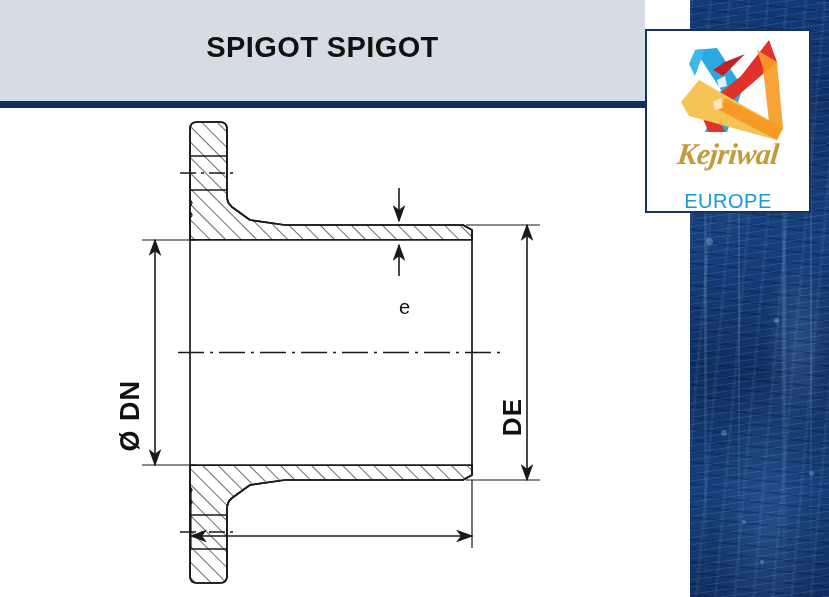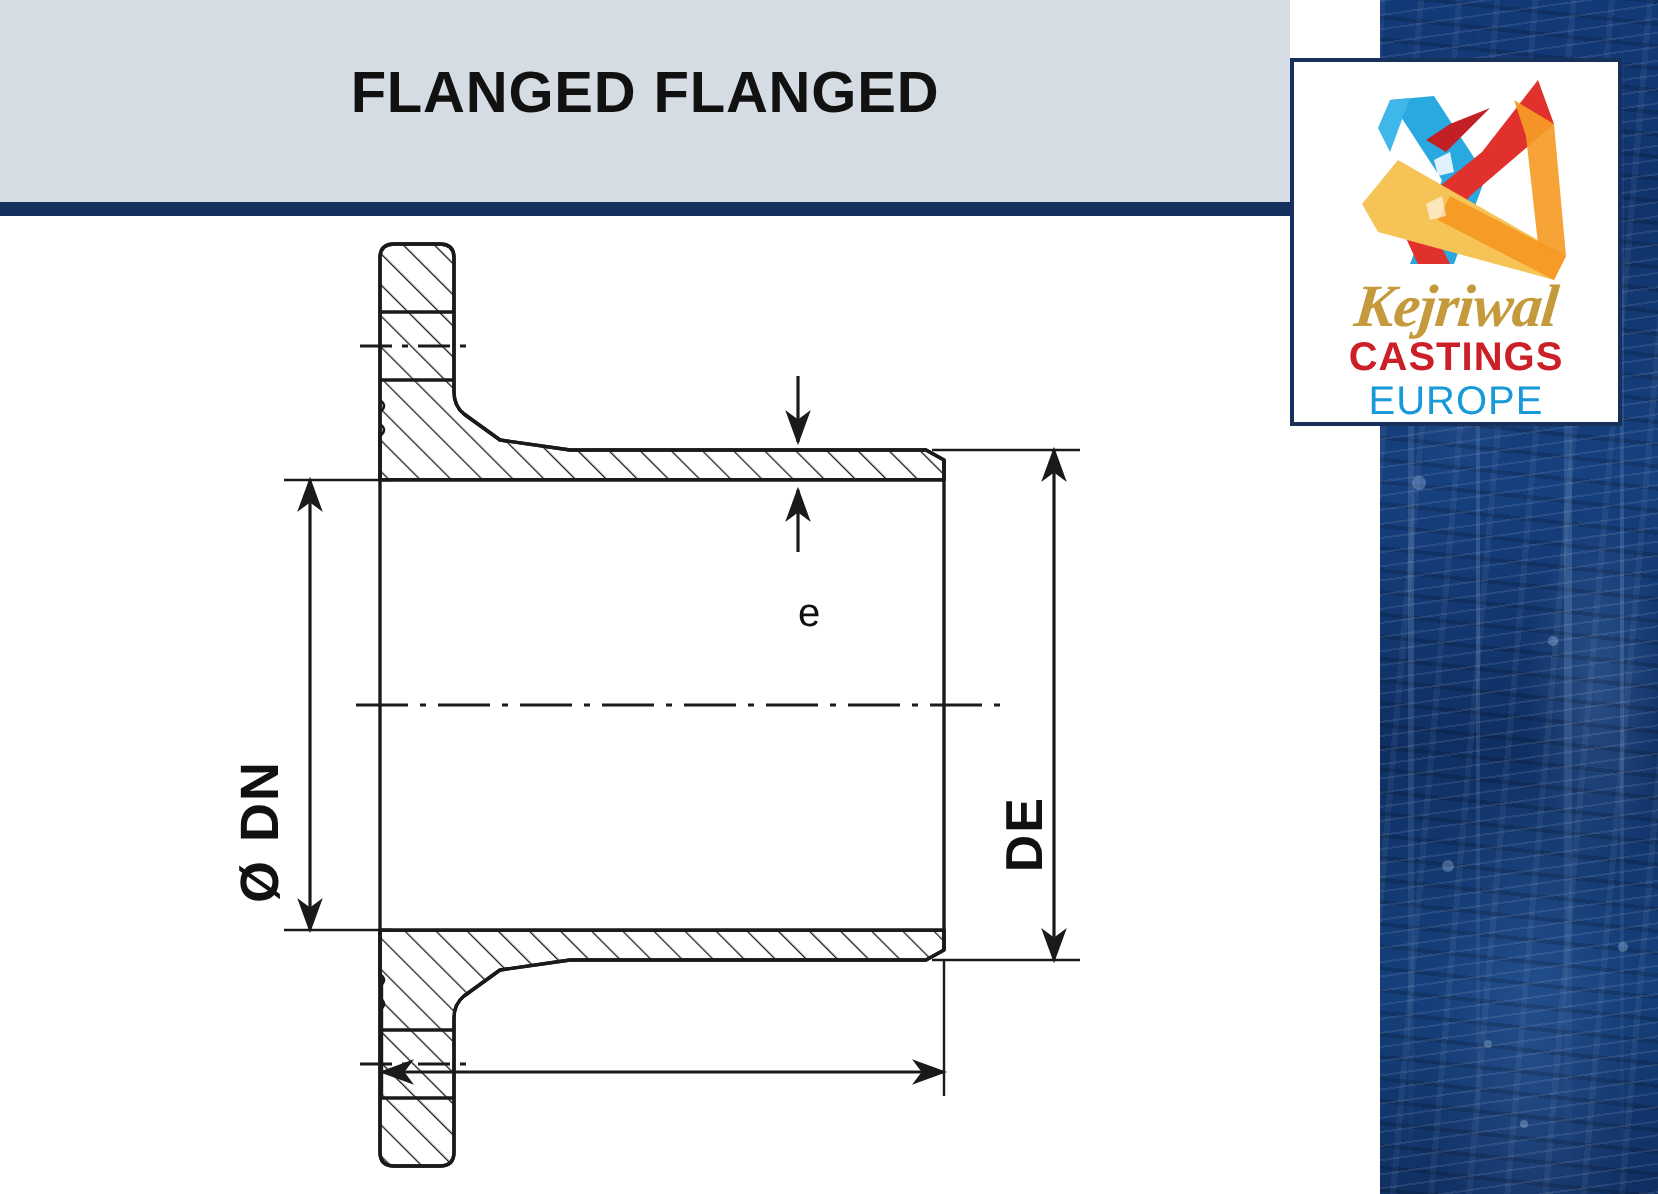--- a/index.html
+++ b/index.html
@@ -97,42 +97,41 @@
     <div class="bub" style="left:107px;top:176px;width:4px;height:4px;"></div>
     <div class="bub" style="left:31px;top:430px;width:6px;height:6px;"></div>
     <div class="bub" style="left:84px;top:318px;width:5px;height:5px;"></div>
     <div class="bub" style="left:52px;top:520px;width:4px;height:4px;"></div>
     <div class="bub" style="left:119px;top:471px;width:5px;height:5px;"></div>
     <div class="bub" style="left:70px;top:560px;width:4px;height:4px;"></div>
   </div>
 
   <div class="header-band"></div>
   <div class="header-rule"></div>
-  <div class="header-title">FLANGED FLANGED</div>
+  <div class="header-title">SPIGOT SPIGOT</div>
 
   <div class="logo-box">
     <svg class="logo-mark" viewBox="0 0 130 105">
 
       <path d="M30 14 L52 12 L78 52 L62 96 L40 96 L56 54 Z" fill="#2aa9e0"></path>
       <path d="M30 14 L40 13 L30 40 L24 28 Z" fill="#3fb7e8"></path>
 
       <path d="M104 4 L112 26 L70 62 L44 96 L34 74 L76 40 Z" fill="#e0312c"></path>
       <path d="M60 26 L80 18 L58 40 L48 34 Z" fill="#c32025"></path>
 
       <path d="M34 74 L44 96 L60 96 L48 72 Z" fill="#e0312c"></path>
 
       <path d="M16 66 L34 44 L118 92 L112 104 L24 80 Z" fill="#f6c356"></path>
       <path d="M60 62 L118 92 L112 104 L54 74 Z" fill="#f59b26"></path>
       <path d="M92 14 L112 26 L118 92 L104 86 L98 32 Z" fill="#f59b26" opacity="0.92"></path>
 
       <path d="M52 44 L60 40 L62 50 L54 52 Z" fill="#ffffff" opacity="0.85"></path>
       <path d="M48 66 L56 62 L58 72 L50 74 Z" fill="#ffffff" opacity="0.6"></path>
     </svg>
     <div class="logo-kejriwal">Kejriwal</div>
-    <div class="logo-castings">CASTINGS</div>
     <div class="logo-europe">EUROPE</div>
   </div>
 
   <div class="drawing">
 
     <svg width="645" height="489" viewBox="0 0 645 489">
       <defs>
 
         <pattern id="hatch" width="11" height="11" patternTransform="rotate(-45)" patternUnits="userSpaceOnUse">
           <line x1="0" y1="0" x2="0" y2="11" stroke="#1a1a1a" stroke-width="1.3"></line>

